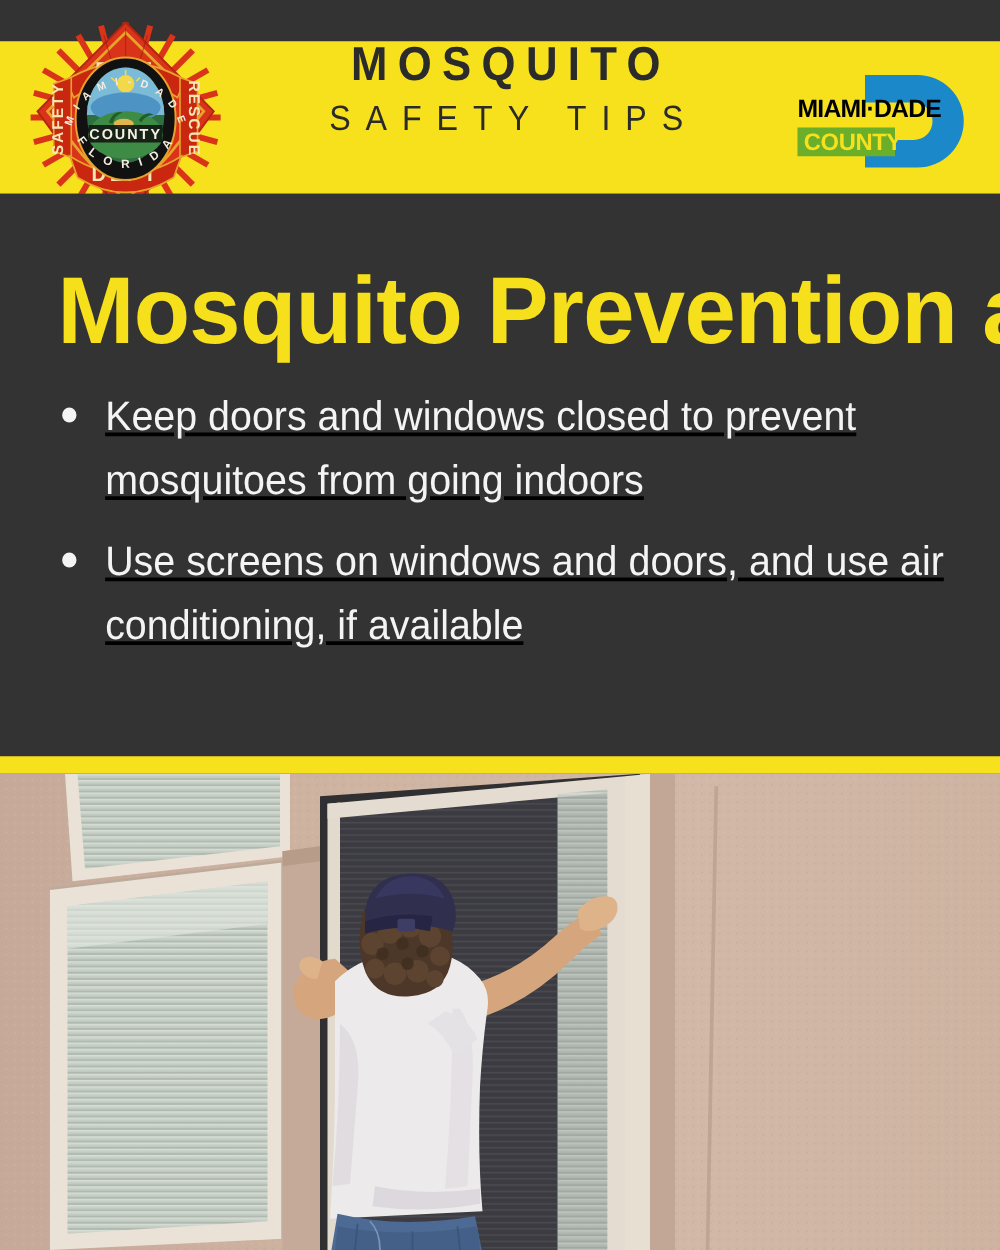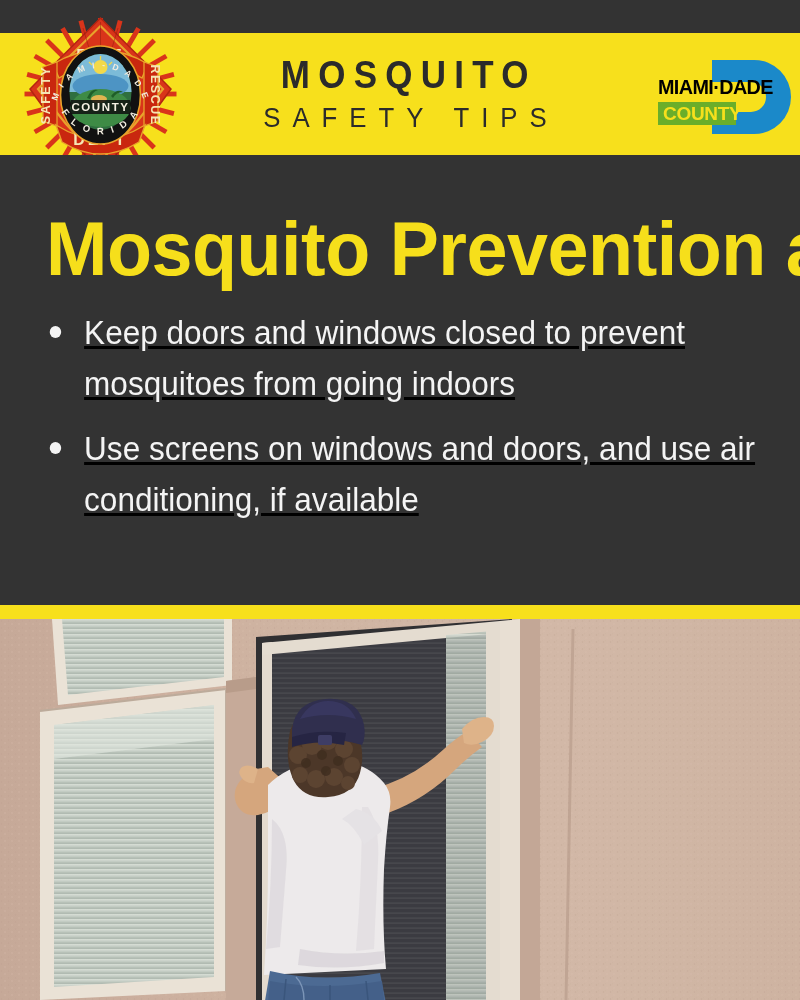--- a/index.html
+++ b/index.html
@@ -25,21 +25,21 @@
   }
   .banner {
     position: absolute; top: 33px; left: 0;
     width: 800px; height: 122px;
     background: #F7E01C;
   }
   .banner-title-wrap {
     position: absolute; top: 33px; left: 200px;
     width: 410px; height: 122px;
     display: flex; flex-direction: column;
-    align-items: center; justify-content: center;
+    align-items: center; 
   }
   .banner-title {
     font-family: "Liberation Sans Narrow", "Liberation Sans", sans-serif;
     font-weight: 700;
     font-size: 38px;
     letter-spacing: 9px;
     color: #2b2b2b;
     transform: scaleX(0.92);
     line-height: 1;
     margin-bottom: 10px;
@@ -60,21 +60,21 @@
   .badge {
     position: absolute;
     left: 23px; top: 12px;
     width: 155px; height: 163px;
   }
 
   
   .md-logo {
     position: absolute;
     left: 630px; top: 58px;
-    width: 150px; height: 78px; margin-left: 20px;
+    width: 150px; height: 78px;
   }
 
   
   .content {
     position: absolute;
     top: 155px; left: 0;
     width: 800px; height: 450px;
     background: #333333;
   }
   .headline {

